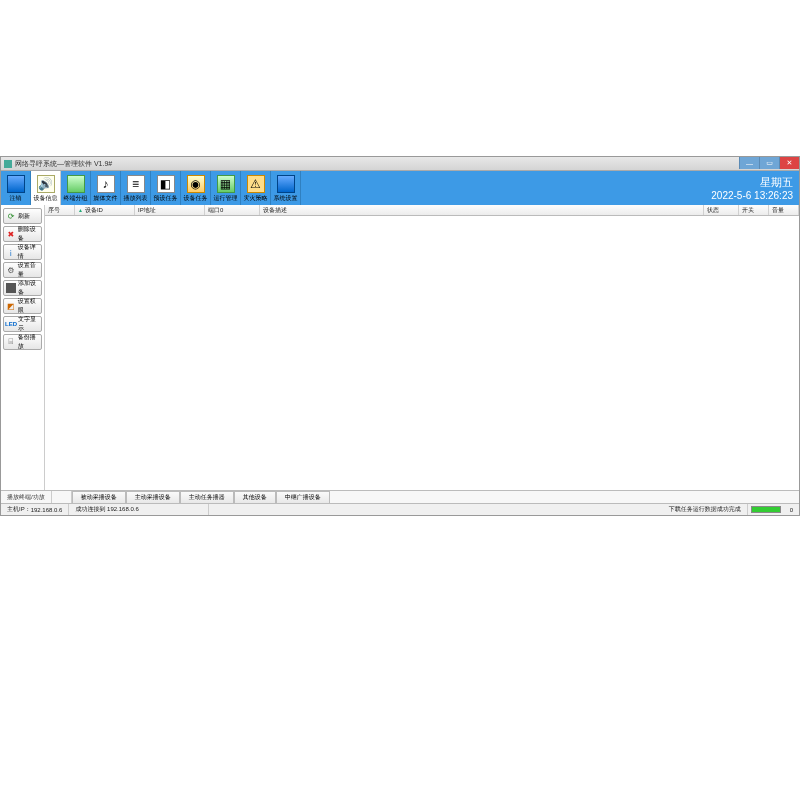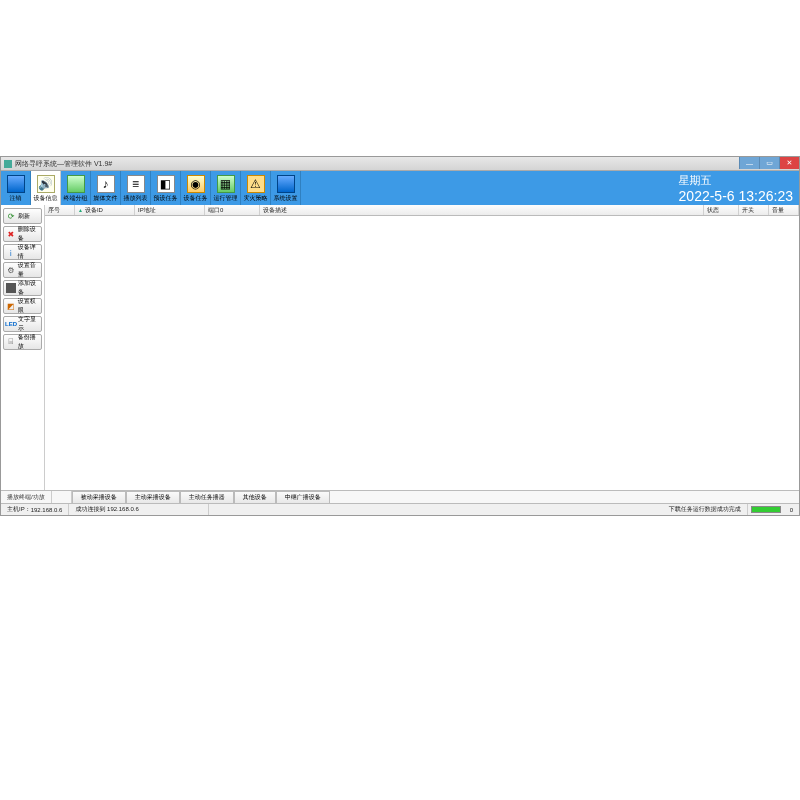--- a/index.html
+++ b/index.html
@@ -54,25 +54,25 @@
 .tool-item.active { background: #fff; border-right: 1px solid #ccc; }
 .tool-icon {
   width: 18px; height: 18px; margin-bottom: 1px;
   display: flex; align-items: center; justify-content: center;
   font-size: 12px;
 }
 .tool-label { font-size: 6px; color: #000; white-space: nowrap; }
 .toolbar-spacer { flex: 1; }
 .datetime-block {
   min-width: 110px;
-  display: flex; flex-direction: column; align-items: flex-start; justify-content: center;
+  display: flex; flex-direction: column; align-items: flex-end; justify-content: center;
   color: #fff; font-size: 10px; padding-right: 6px;
 }
 .datetime-block .day { font-size: 11px; }
-.datetime-block .dt { font-size: 14px; }
+.datetime-block .dt { font-size: 10px; }
 
 
 .content-row { flex: 1; display: flex; min-height: 0; }
 
 .sidebar {
   width: 44px;
   background: #fff;
   border-right: 1px solid #ccc;
   display: flex; flex-direction: column;
   padding-top: 2px;

